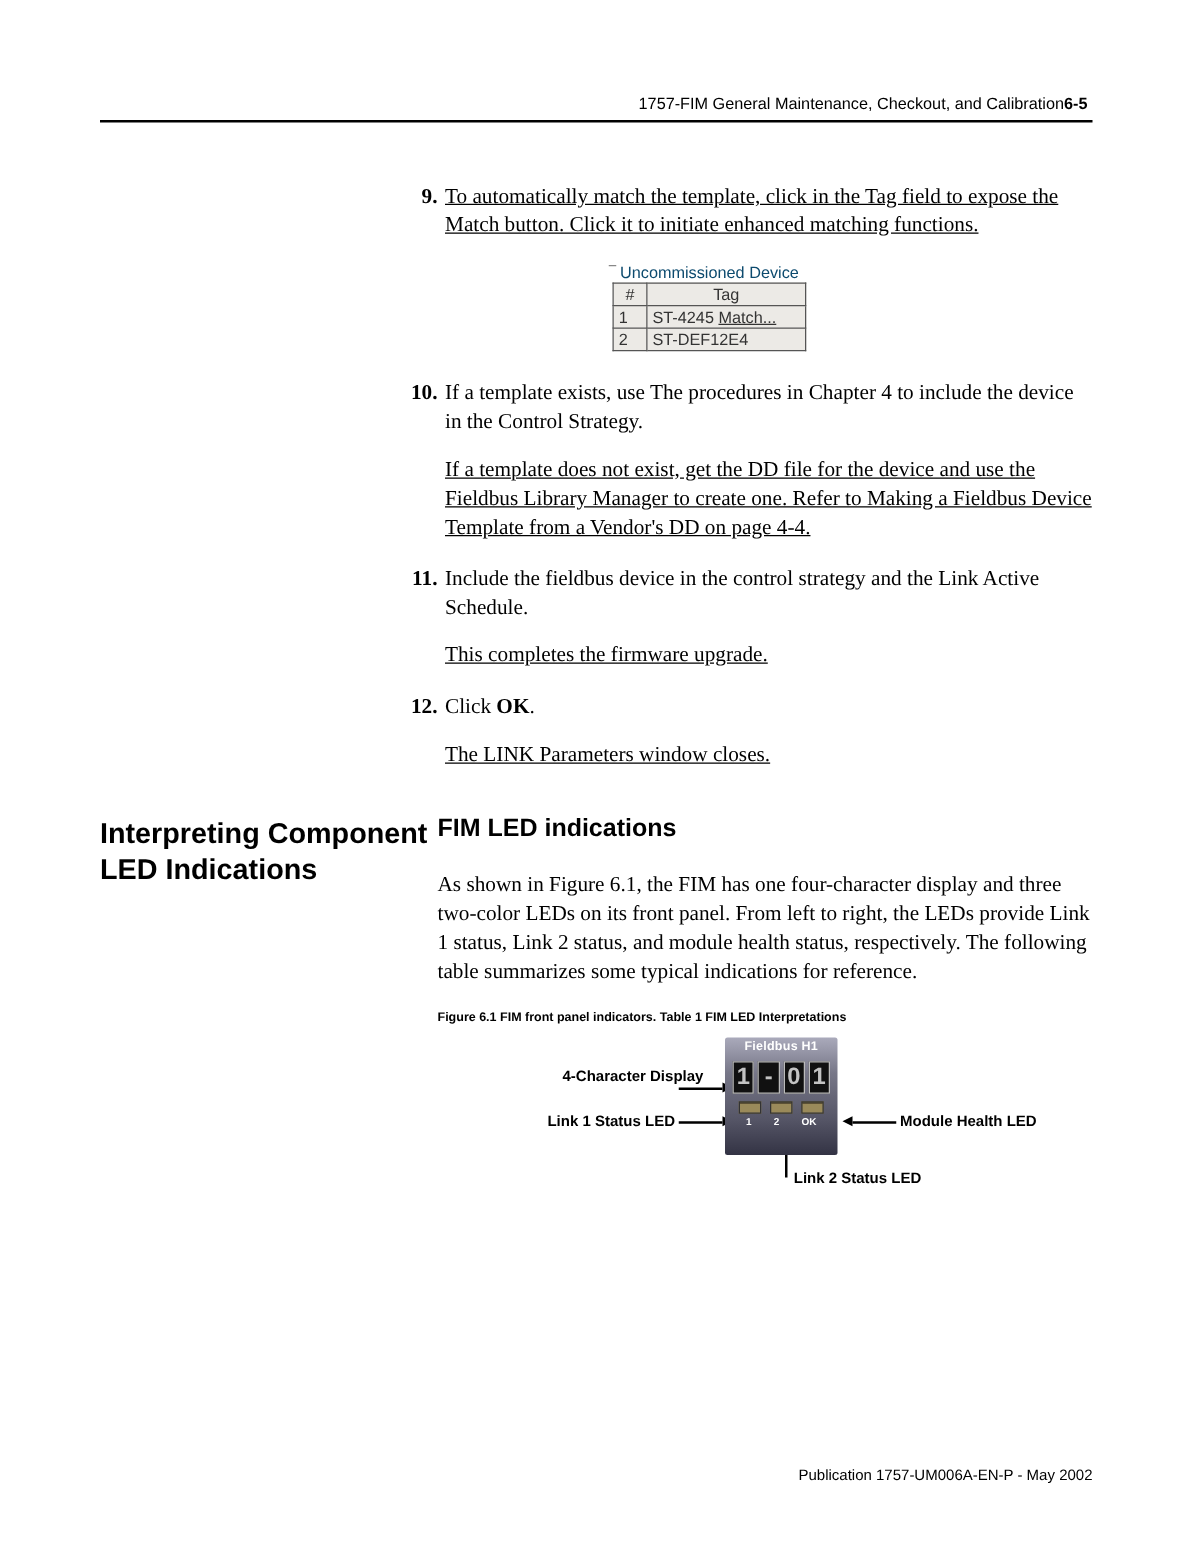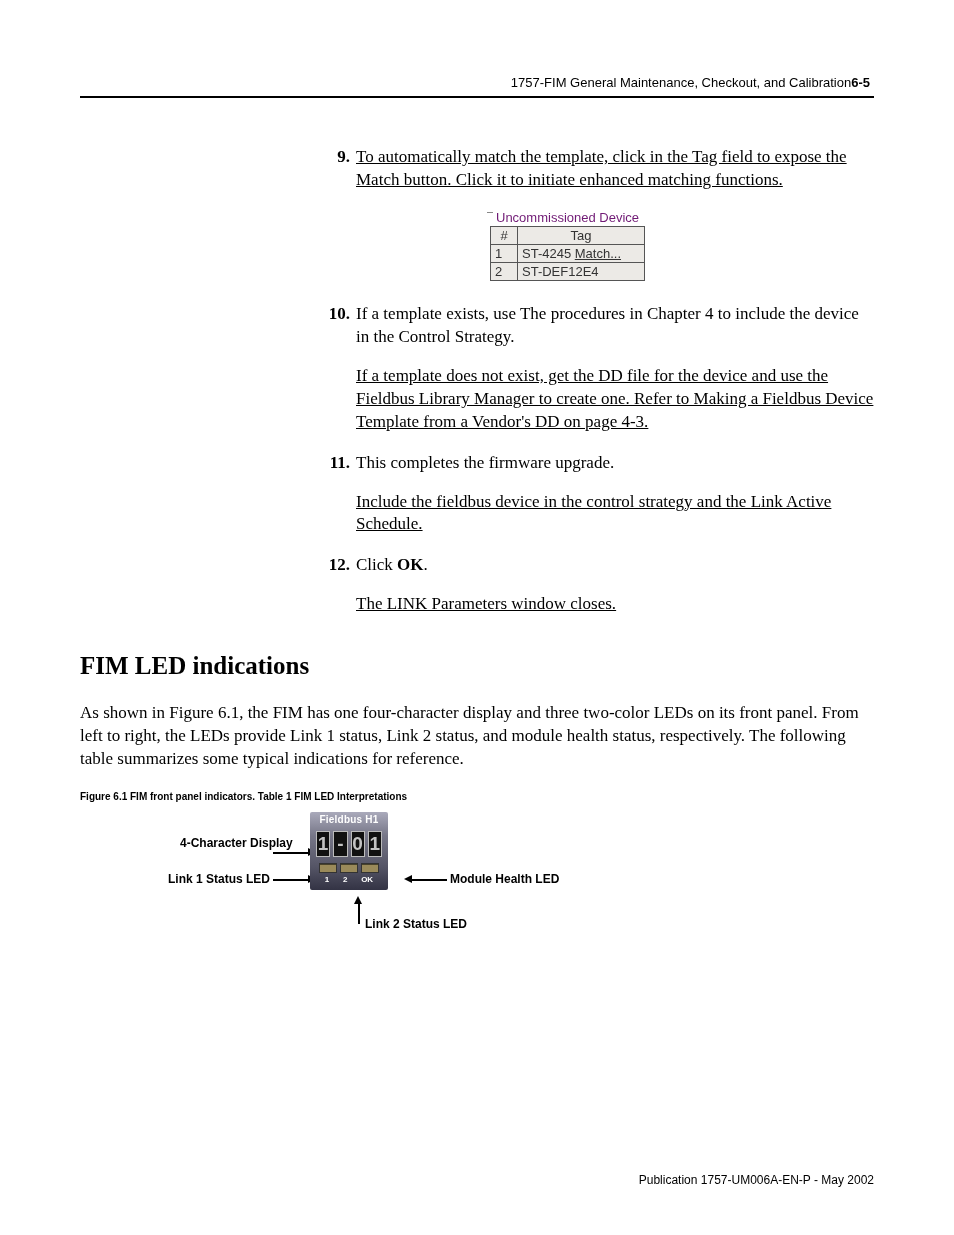--- a/index.html
+++ b/index.html
@@ -53,21 +53,21 @@
   .step p { margin: 0 0 16px 0; }
   .step p:last-child { margin-bottom: 0; text-decoration: underline; }
   .table-wrap {
     margin: 10px 0 22px 140px;
     width: 155px;
     position: relative;
   }
   .table-title {
     font-family: Arial, Helvetica, sans-serif;
     font-size: 13px;
-    color: #701a75;
+    color: #0c4a6e;
     padding: 0 0 1px 6px;
     position: relative;
   }
   .table-title::before {
     content: "";
     position: absolute;
     left: -3px;
     top: 2px;
     width: 6px;
     height: 1px;
@@ -102,23 +102,23 @@
   }
   .left-col h2 {
     font-family: Arial, Helvetica, sans-serif;
     font-weight: bold;
     font-size: 23px;
     line-height: 1.25;
     margin: 0;
   }
   .right-col { flex: 1; }
   .right-col h3 {
-    font-family: Liberation Serif, serif;
-    font-weight: bold;
-    font-size: 25px;
+    font-family: Liberation Sans, sans-serif;
+    font-weight: bold;
+    font-size: 20px;
     margin: 0 0 22px 0;
   }
   .right-col p {
     font-size: 17px;
     line-height: 1.35;
     margin: 0 0 20px 0;
   }
   .fig-caption {
     font-family: Arial, Helvetica, sans-serif;
     font-weight: bold;
@@ -131,24 +131,24 @@
     width: 400px;
     height: 160px;
     font-family: Arial, Helvetica, sans-serif;
     font-size: 12px;
     font-weight: bold;
   }
   .device {
     position: absolute;
     left: 170px;
     top: 0;
-    width: 78px;
+    width: 90px;
     background: linear-gradient(#aab, #778 30%, #556 70%, #334);
     border-radius: 2px;
-    padding-bottom: 6px;
+    padding-bottom: 22px;
   }
   .device .dtitle {
     color: #fff;
     font-size: 10px;
     text-align: center;
     padding: 2px 0 4px;
     letter-spacing: 0.2px;
   }
   .display4 {
     display: flex;
@@ -269,44 +269,47 @@
           <td>ST-DEF12E4</td>
         </tr>
       </tbody>
         </table>
     </div>
 
     <div class="step">
       <div class="num">10.</div>
       <div class="body">
         <p>If a template exists, use The procedures in Chapter 4 to include the device in the Control Strategy.</p>
-        <p>If a template does not exist, get the DD file for the device and use the Fieldbus Library Manager to create one. Refer to Making a Fieldbus Device Template from a Vendor's DD on page 4-3.</p>
+        <p>If a template does not exist, get the DD file for the device and use the Fieldbus Library Manager to create one. Refer to Making a Fieldbus Device Template from a Vendor's DD on page 4-4.</p>
       </div>
     </div>
 
     <div class="step">
       <div class="num">11.</div>
       <div class="body">
+        <p>Include the fieldbus device in the control strategy and the Link Active Schedule.</p>
         <p>This completes the firmware upgrade.</p>
-        <p>Include the fieldbus device in the control strategy and the Link Active Schedule.</p>
       </div>
     </div>
 
     <div class="step">
       <div class="num">12.</div>
       <div class="body">
         <p>
           <span>Click </span><strong>OK</strong><span>.</span>
         </p>
         <p>The LINK Parameters window closes.</p>
       </div>
     </div>
   </div>
 
   <div class="two-col">
+    <div class="left-col">
+      <h2>Interpreting Component LED Indications</h2>
+    </div>
     <div class="right-col">
       <h3>FIM LED indications</h3>
       <p>As shown in Figure 6.1, the FIM has one four-character display and three two-color LEDs on its front panel. From left to right, the LEDs provide Link 1 status, Link 2 status, and module health status, respectively. The following table summarizes some typical indications for reference.</p>
       <div class="fig-caption">Figure 6.1  FIM front panel indicators. Table 1 FIM LED Interpretations</div>
 
       <div class="figure">
 
         <div class="lbl" style="left:40px; top:24px; text-align:right; width:90px;">4-Character Display</div>
         <div class="arrow-line" style="left:133px; top:40px; width:35px; height:2px;"></div>
         <div class="arrow-r" style="left:168px; top:36px;"></div>

